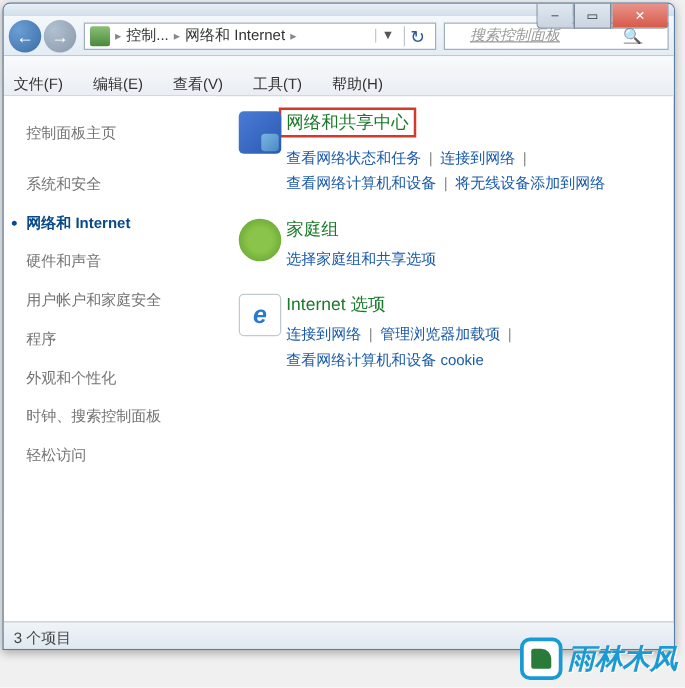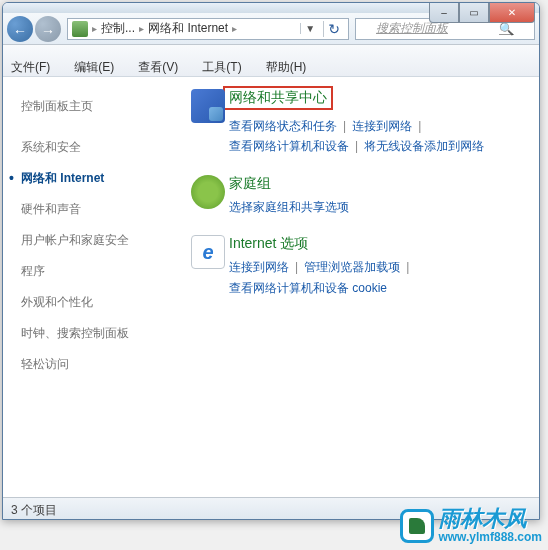--- a/index.html
+++ b/index.html
@@ -139,15 +139,14 @@
     <span>3 个项目</span>
   </div>
 </div>
 
 <div class="watermark">
   <div class="wm-logo">
       <div class="wm-logo-inner"></div>
     </div>
   <div class="wm-text">
     <div class="wm-main">雨林木风</div>
-    <div class="wm-url">www.ylmf888.com</div>
   </div>
 </div>
 
 </body></html>

